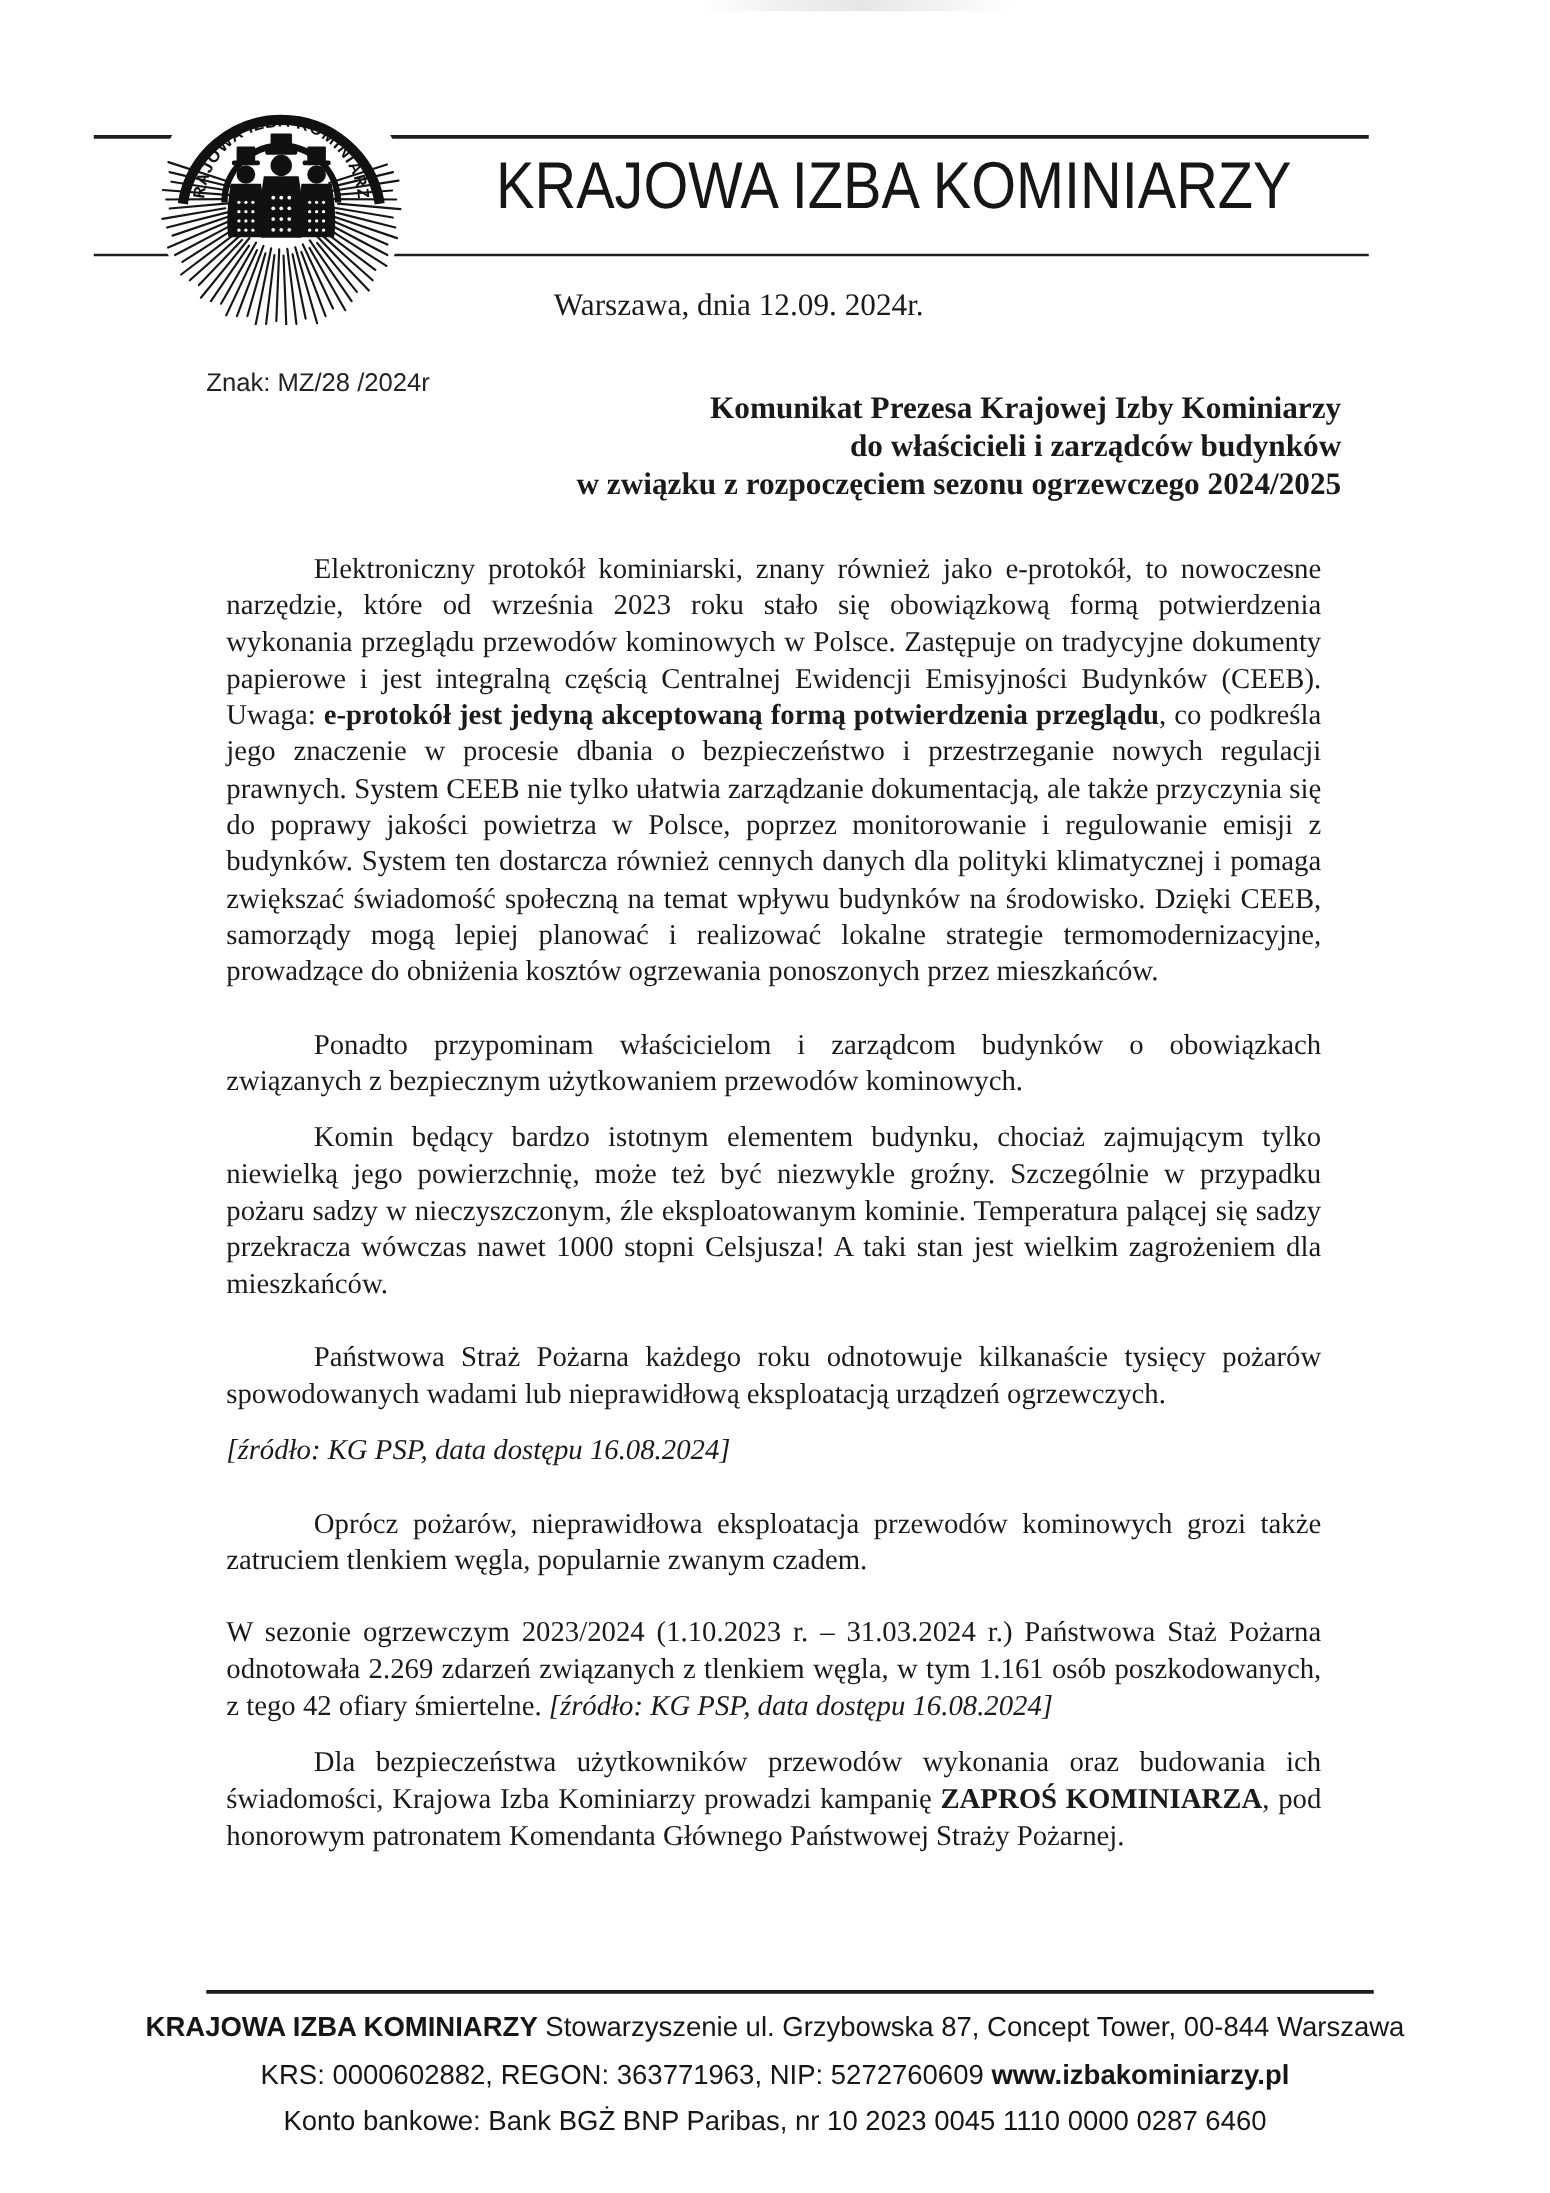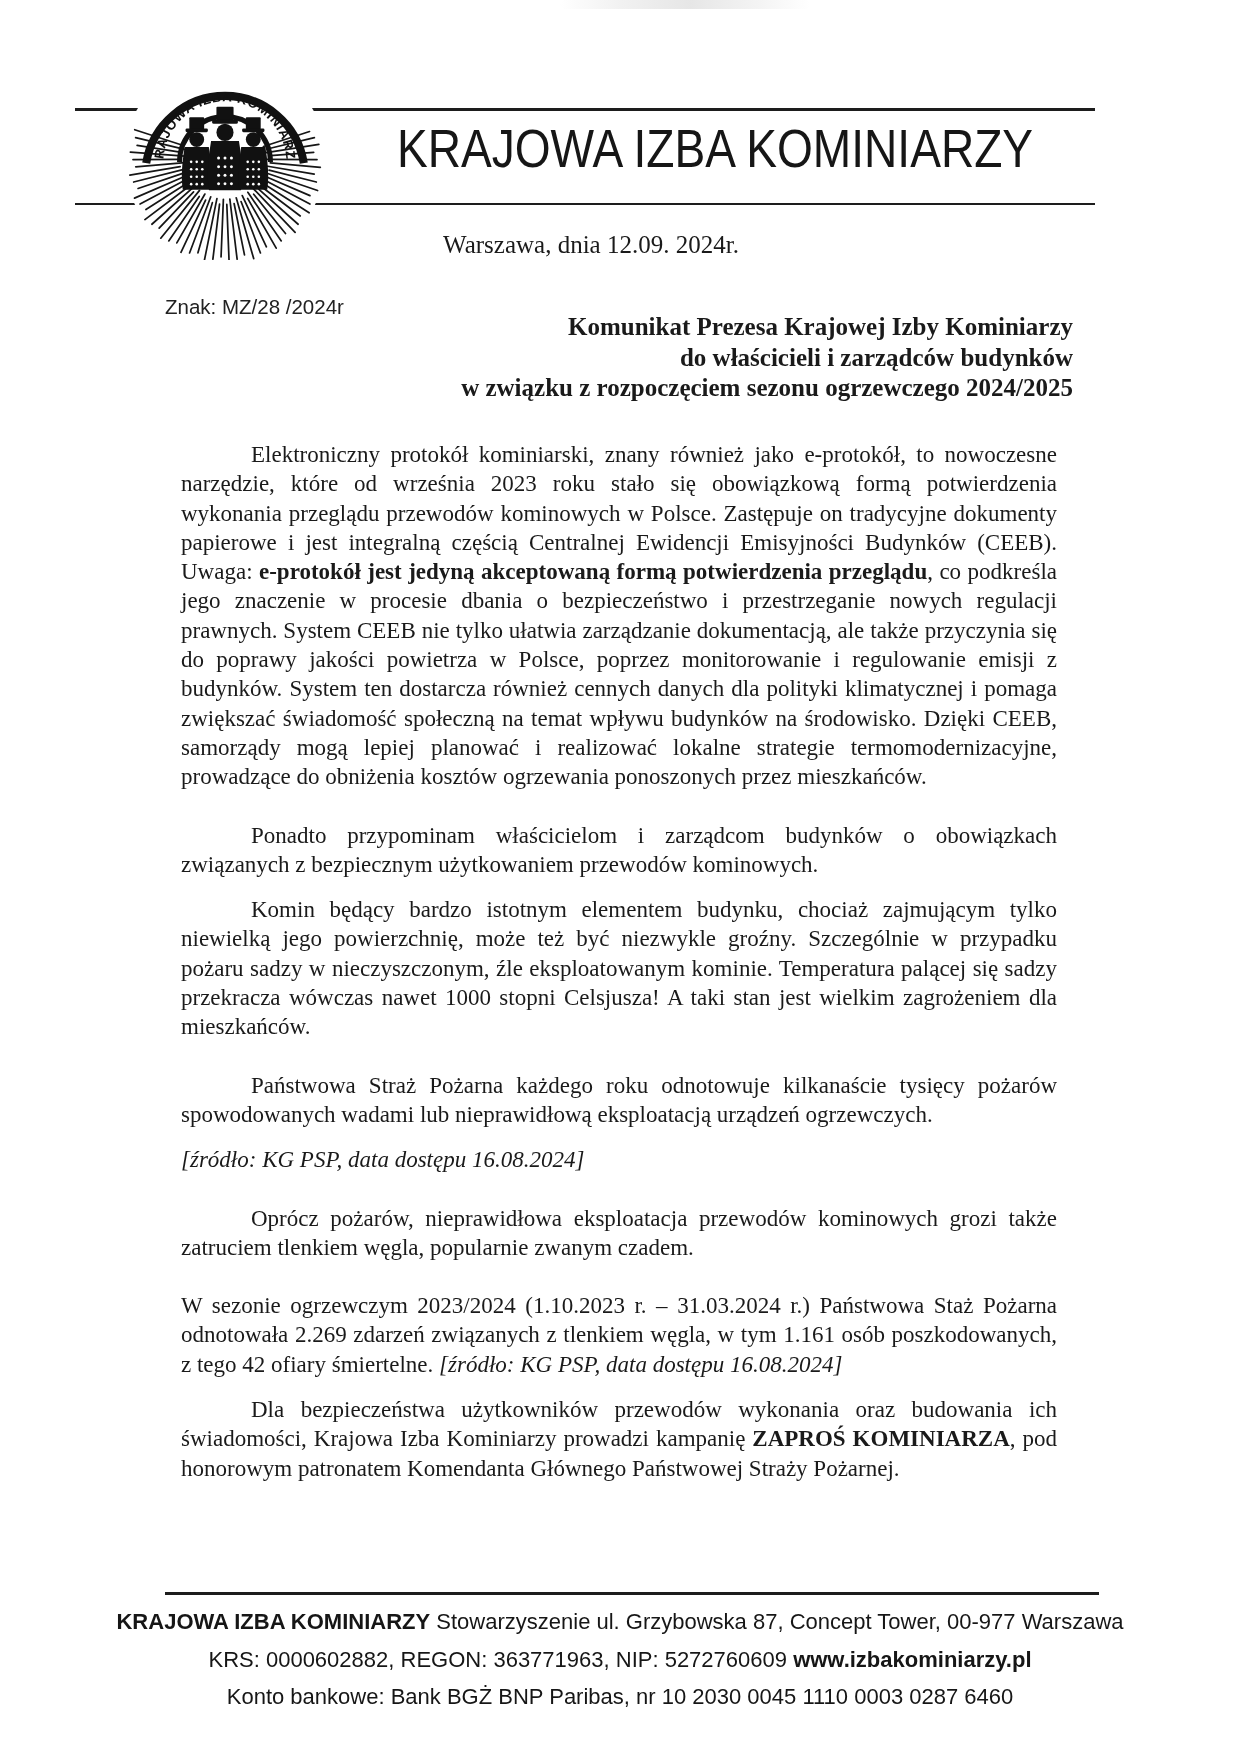--- a/index.html
+++ b/index.html
@@ -187,18 +187,18 @@
       <p class="ind"><span>Komin będący bardzo istotnym elementem budynku, chociaż zajmującym tylko niewielką jego powierzchnię, może też być niezwykle groźny. Szczególnie w przypadku pożaru sadzy w nieczyszczonym, źle eksploatowanym kominie. Temperatura palącej się sadzy przekracza wówczas nawet 1000 stopni Celsjusza! A taki stan jest wielkim zagrożeniem dla mieszkańców.</span></p>
       <p class="ind sp"><span>Państwowa Straż Pożarna każdego roku odnotowuje kilkanaście tysięcy pożarów spowodowanych wadami lub nieprawidłową eksploatacją urządzeń ogrzewczych.</span></p>
       <p class="left"><span class="i">[źródło: KG PSP, data dostępu 16.08.2024]</span></p>
       <p class="ind sp"><span>Oprócz pożarów, nieprawidłowa eksploatacja przewodów kominowych grozi także zatruciem tlenkiem węgla, popularnie zwanym czadem.</span></p>
       <p class="sp"><span>W sezonie ogrzewczym 2023/2024 (1.10.2023 r. – 31.03.2024 r.) Państwowa Staż Pożarna odnotowała 2.269 zdarzeń związanych z tlenkiem węgla, w tym 1.161 osób poszkodowanych, z tego 42 ofiary śmiertelne.  </span><span class="i">[źródło: KG PSP, data dostępu 16.08.2024]</span></p>
       <p class="ind"><span>Dla bezpieczeństwa użytkowników przewodów wykonania oraz budowania ich świadomości, Krajowa Izba Kominiarzy prowadzi kampanię </span><span class="b">ZAPROŚ KOMINIARZA</span><span>, pod honorowym patronatem Komendanta Głównego Państwowej Straży Pożarnej.</span></p>
     </div>
 
   <div class="footer-rule"></div>
   <div class="footer">
-      <div class="footer-line"><span class="b">KRAJOWA IZBA KOMINIARZY</span><span> Stowarzyszenie  ul. Grzybowska 87, Concept Tower,  00-977 Warszawa</span></div>
+      <div class="footer-line"><span class="b">KRAJOWA IZBA KOMINIARZY</span><span> Stowarzyszenie  ul. Grzybowska 87, Concept Tower,  00-844 Warszawa</span></div>
       <div class="footer-line"><span>KRS: 0000602882,  REGON: 363771963, NIP: 5272760609   </span><span class="b">www.izbakominiarzy.pl</span></div>
-      <div class="footer-line"><span>Konto bankowe: Bank BGŻ BNP Paribas, nr  10 2030 0045 1110 0003 0287 6460</span></div>
+      <div class="footer-line"><span>Konto bankowe: Bank BGŻ BNP Paribas, nr  10 2023 0045 1110 0000 0287 6460</span></div>
     </div>
 
 </div>
 
 </body></html>

